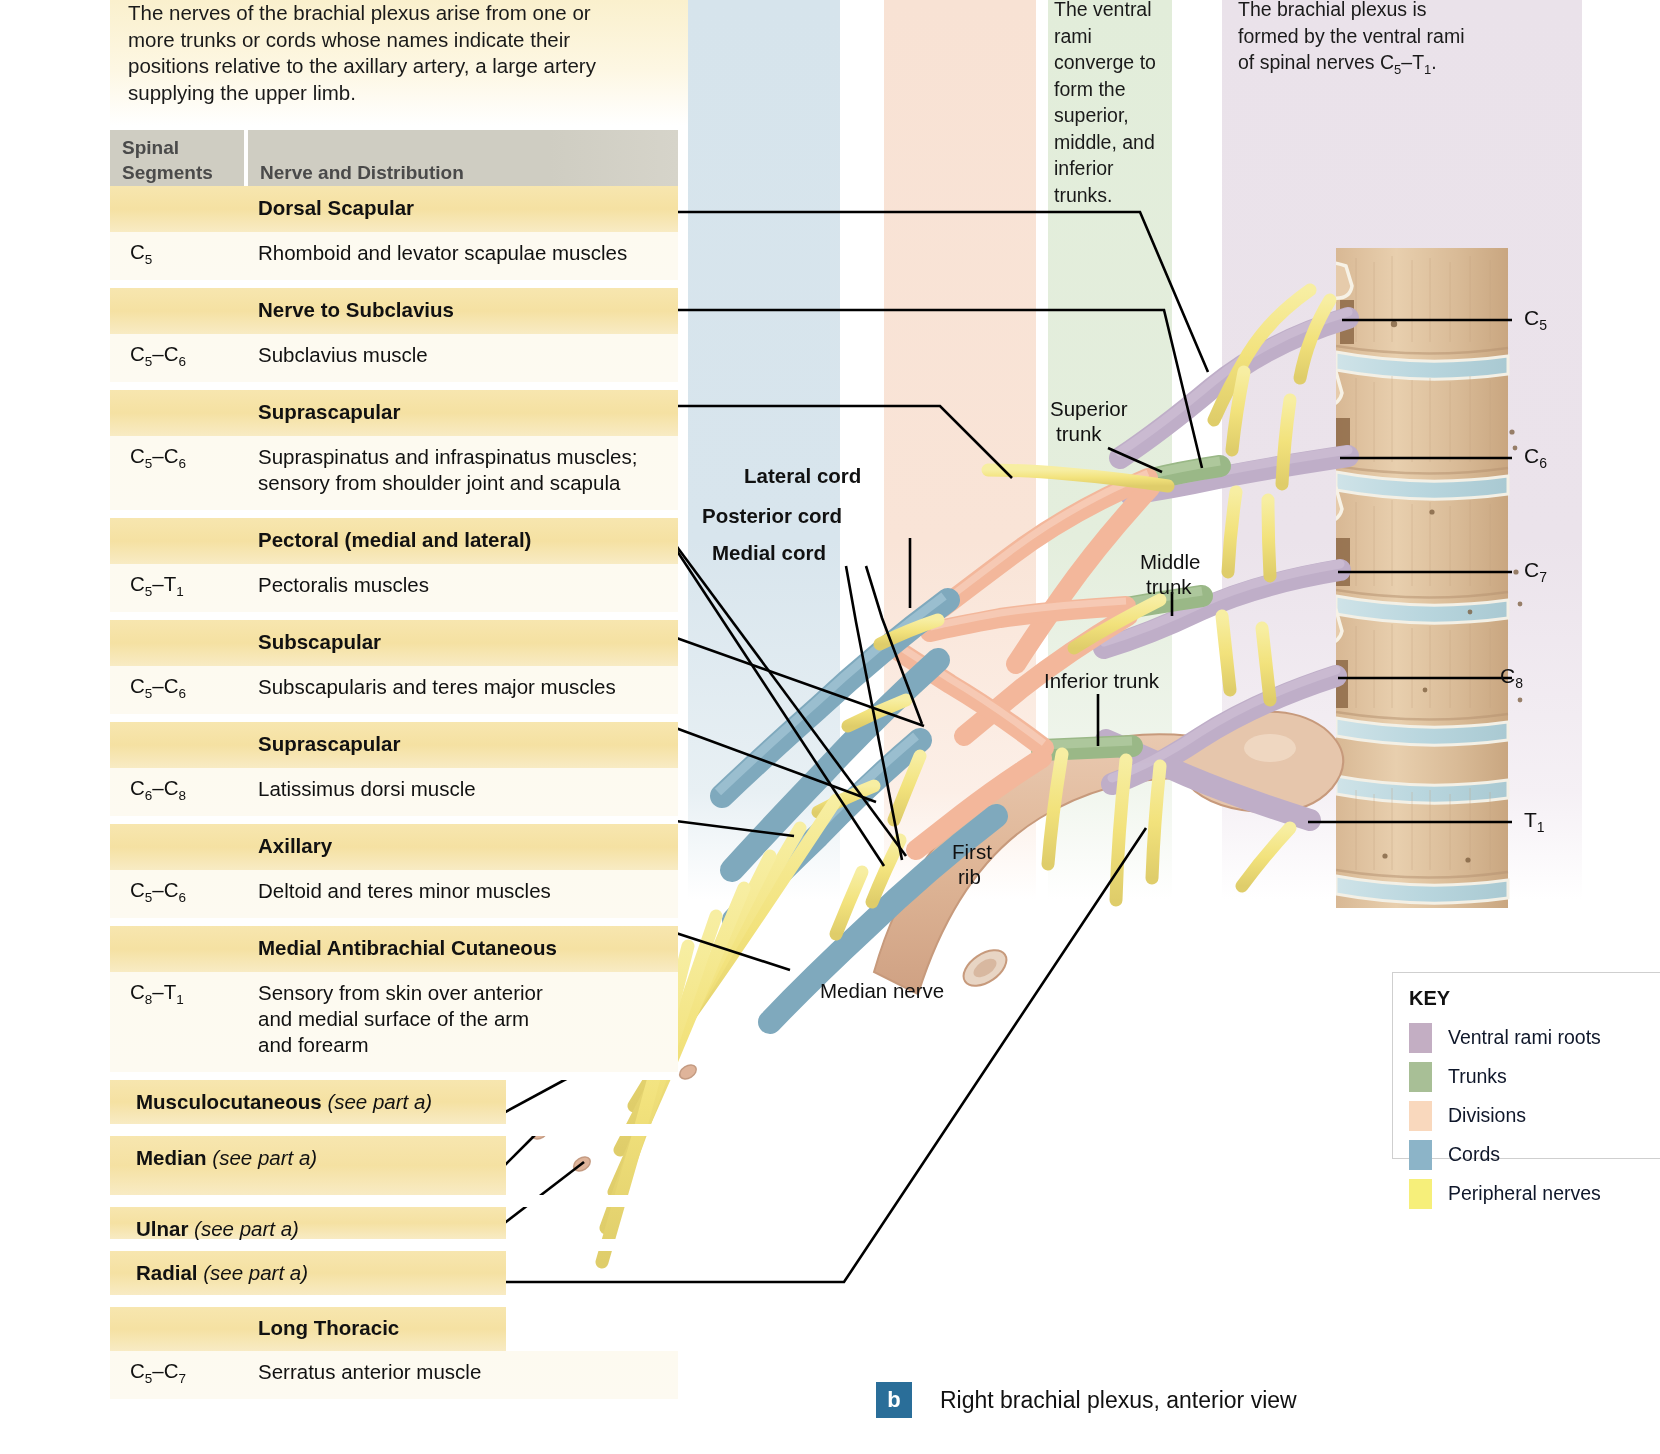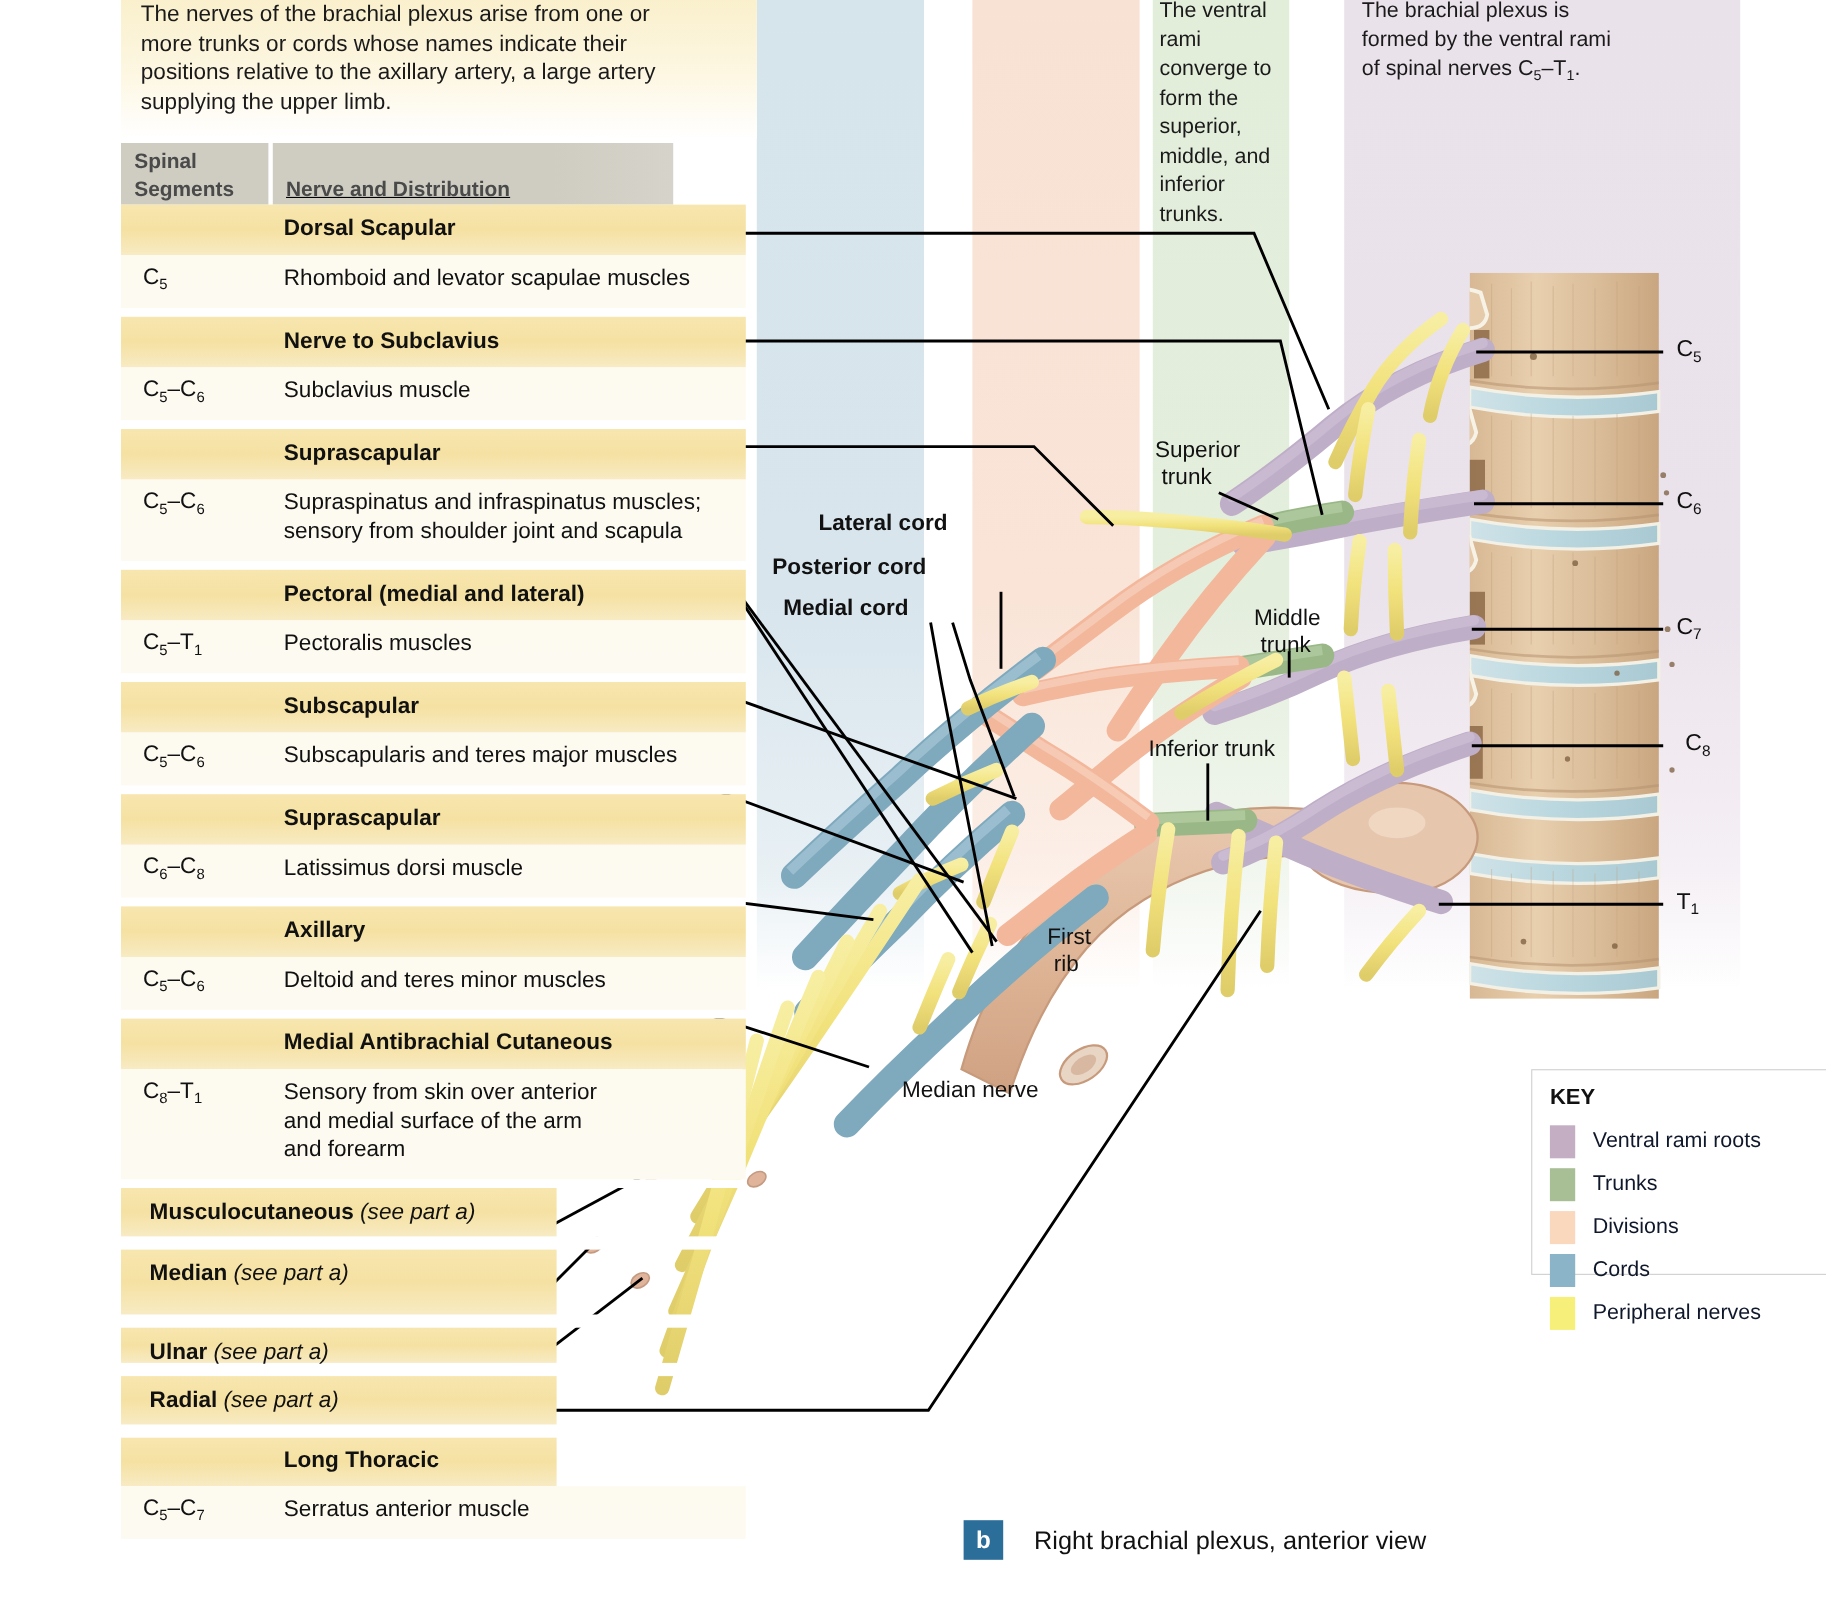--- a/index.html
+++ b/index.html
@@ -30,23 +30,23 @@
   .note { position:absolute; font-size:19.5px; line-height:26.5px; color:#1a1a1a; }
   .note-trunks { left:1054px; top:-4px;  width:112px; }
   .note-plexus { left:1238px; top:-4px;  width:232px; }
   .note sub { font-size:13px; }
 
   
   .tbl { position:absolute; left:110px; top:130px; width:568px; }
   .tbl-head { position:relative; height:56px; }
   .tbl-head .cell-seg  { position:absolute; left:0;   top:0; width:134px; height:56px;
                          background:#cfcdc2; padding:5px 0 0 12px; }
-  .tbl-head .cell-nerve{ position:absolute; left:138px; top:0; width:364px; height:56px;
+  .tbl-head .cell-nerve{ position:absolute; left:138px; top:0; width:430px; height:56px;
                          background:linear-gradient(to right,#cfcdc2 0%,#cfcdc2 70%,#d6d4ca 100%);
-                         padding:5px 0 0 12px;text-decoration:underline; }
+                         padding:5px 0 0 12px; }
   .tbl-head .hl { display:block; font-weight:bold; font-size:19px; color:#4a4a4a; line-height:25px; }
   .tbl-head .cell-nerve .hl { padding-top:25px; }
 
   .row { position:relative; width:568px; }
   .row-name { height:46px; background:linear-gradient(to bottom,#f7e6af 0%,#f5e1a2 50%,#f8ebc4 100%);text-align:right; }
   .row-name.short { width:396px; }
   .row-name .nm { position:absolute; left:148px; top:10px; font-weight:bold; font-size:20.5px; color:#111; white-space:nowrap; }
   .row-name .nm.leftal { left:26px; }
   .row-name .nm i { font-weight:normal; font-style:italic; }
 
@@ -453,21 +453,21 @@
   <div class="lab" style="left:1044px; top:668px;">Inferior trunk</div>
 
   <div class="lab" style="left:952px; top:839px;">First</div>
   <div class="lab" style="left:958px; top:864px;">rib</div>
 
   <div class="lab" style="left:820px; top:978px;">Median nerve</div>
 
   <div class="vlab" style="left:1524px; top:306px;">C<sub>5</sub></div>
   <div class="vlab" style="left:1524px; top:444px;">C<sub>6</sub></div>
   <div class="vlab" style="left:1524px; top:558px;">C<sub>7</sub></div>
-  <div class="vlab" style="left:1532px; top:664px;">C<sub>8</sub></div>
+  <div class="vlab" style="left:1500px; top:664px;">C<sub>8</sub></div>
   <div class="vlab" style="left:1524px; top:808px;">T<sub>1</sub></div>
 
   <div class="key">
     <div class="key-title">KEY</div>
     <div class="key-row">
       <span class="key-sw" style="background:#c3aec3"></span>
       <span class="key-lbl">Ventral rami roots</span>
       </div>
     <div class="key-row">
       <span class="key-sw" style="background:#a8bf96"></span>

